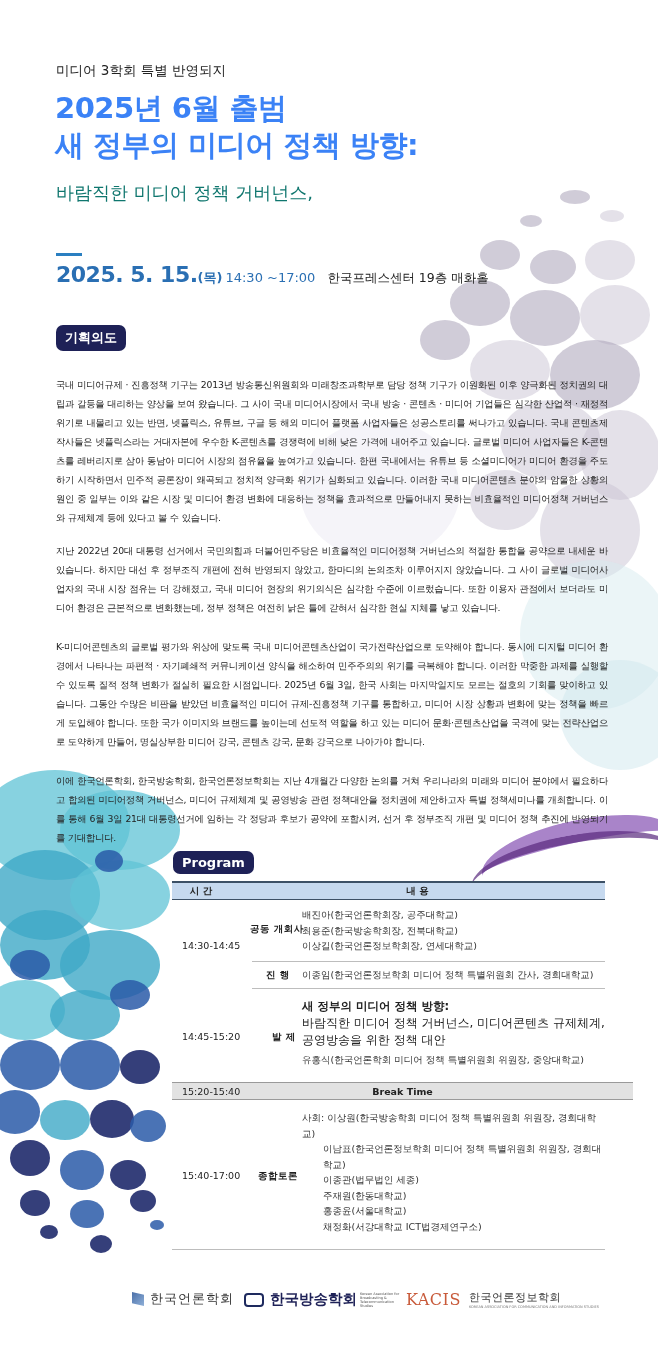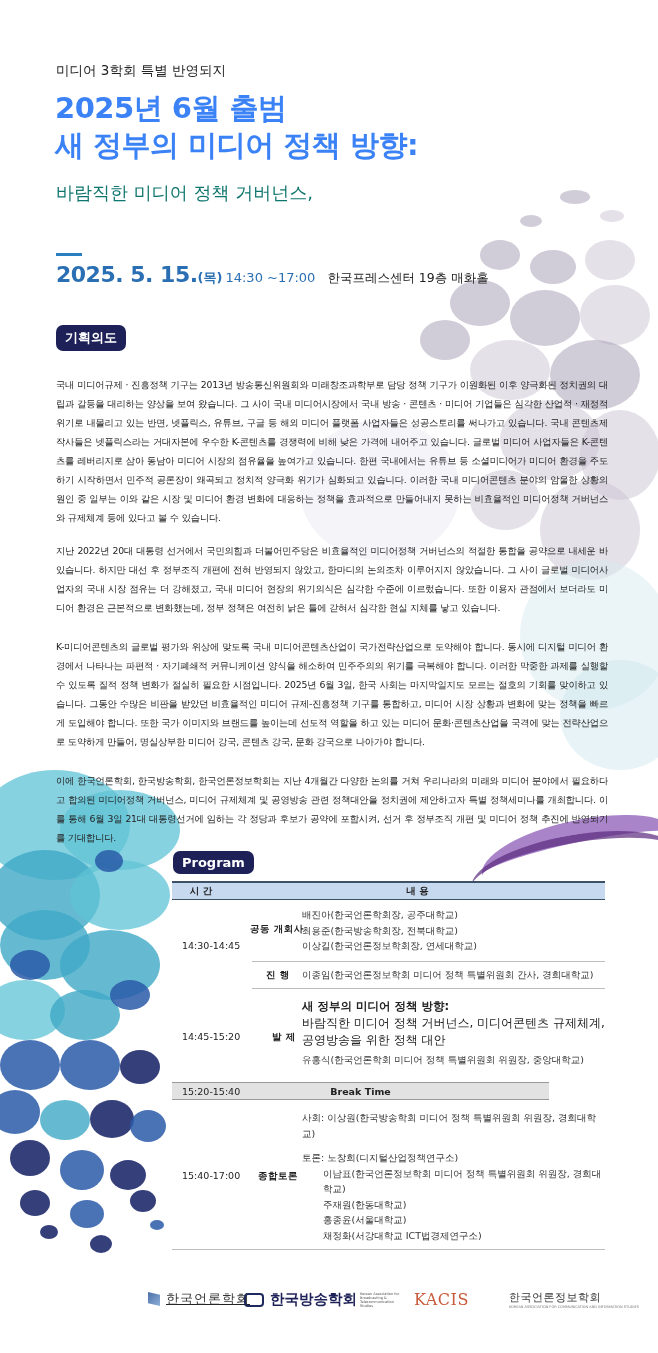--- a/index.html
+++ b/index.html
@@ -47,30 +47,30 @@
   .phead { height:19px; background:#c6d9ef; border-top:2px solid #3c5066; border-bottom:1px solid #3c5066; display:flex; align-items:center; font-weight:bold; font-size:9.5px; }
   .phead .c1 { width:58px; text-align:center; }
   .phead .c2 { flex:1; text-align:center; }
   .prow { position:absolute; left:0; width:433px; }
   .ptime { position:absolute; left:10px; font-size:9.5px; color:#222; }
   .plabel { position:absolute; left:82px; font-size:9.5px; font-weight:bold; color:#222; letter-spacing:0.5px; }
   .plines { position:absolute; left:130px; font-size:9.5px; line-height:15.5px; color:#333; }
   .hr { position:absolute; left:80px; right:0; height:1px; background:#bdbdbd; }
   .bold-big { font-weight:bold; font-size:11.5px; line-height:17px; color:#222; }
   .sub-big { font-size:12px; line-height:17px; color:#222; }
-  .break { position:absolute; left:0; width:377px; height:18px; top:201px; background:#e2e2e2; border-top:1px solid #9a9a9a; border-bottom:1px solid #9a9a9a; }
+  .break { position:absolute; left:0; width:461px; height:18px; top:201px; background:#e2e2e2; border-top:1px solid #9a9a9a; border-bottom:1px solid #9a9a9a; }
   .break .ptime { top:3px; }
   .break-label { position:absolute; left:0; right:0; top:3px; text-align:center; font-weight:bold; font-size:9.5px; }
 
   
   .logos { position:absolute; top:1290px; left:132px; width:420px; height:24px; }
   .logo { position:absolute; top:0; display:flex; align-items:center; white-space:nowrap; }
-  .logo1 { left:16px;text-decoration:underline; }
+  .logo1 { left:0; }
   .logo2 { left:112px; }
-  .logo3 { left:282px;gap:32px; }
+  .logo3 { left:274px; }
   .l1-icon { width:12px; height:14px; background:linear-gradient(135deg,#4a6fa8,#8fb0d8); clip-path:polygon(0 0,100% 20%,100% 100%,0 80%); margin-right:6px; }
   .l1-text { font-size:13px; color:#333; letter-spacing:1px; }
   .l2-icon { width:20px; height:14px; border:2px solid #1e2a5e; border-radius:4px; margin-right:6px; position:relative; }
   .l2-text { font-size:14.5px; font-weight:bold; color:#1e2157; }
   .l2-small { font-size:3.5px; color:#555; margin-left:3px; line-height:4px; width:40px; white-space:normal; }
   .l3-mark { font-family:"DejaVu Serif",serif; font-size:16px; color:#c85a3a; letter-spacing:0.5px; margin-right:8px; }
   .l3-text { font-size:11px; color:#333; letter-spacing:0.5px; }
   .l3-sub { font-size:3.5px; color:#777; }
 </style>
 </head>
@@ -190,22 +190,22 @@
     <div class="break">
       <div class="ptime">15:20-15:40</div>
       <div class="break-label">Break Time</div>
     </div>
 
     <div class="prow" style="top:220px;height:148px;">
       <div class="ptime" style="top:69px;">15:40-17:00</div>
       <div class="plabel" style="top:69px;left:86px;">종합토론</div>
       <div class="plines" style="top:9px;">
         <div>사회: 이상원(한국방송학회 미디어 정책 특별위원회 위원장, 경희대학교)</div>
-        <div style="margin-top:9px;"><span>토론: </span><span>노창희(디지털산업정책연구소)</span></div>
         <div style="padding-left:21px;">이남표(한국언론정보학회 미디어 정책 특별위원회 위원장, 경희대학교)</div>
+        <div style="padding-left:21px;">이종관(법무법인 세종)</div>
         <div style="padding-left:21px;">주재원(한동대학교)</div>
         <div style="padding-left:21px;">홍종윤(서울대학교)</div>
         <div style="padding-left:21px;">채정화(서강대학교 ICT법경제연구소)</div>
       </div>
     </div>
     <div class="hr" style="top:368px;left:0;"></div>
   </div>
 
   <div class="logos">
     <div class="logo logo1">

